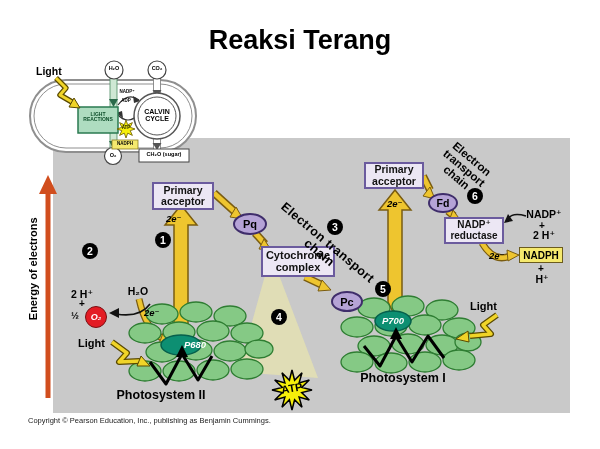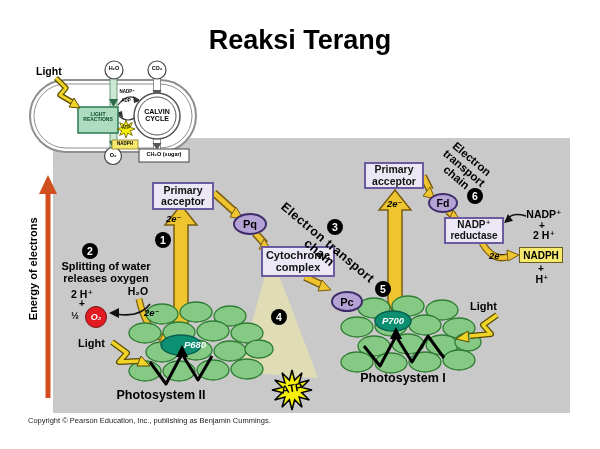--- a/index.html
+++ b/index.html
@@ -230,22 +230,20 @@
 
   <div class="oval" style="left:233px;top:213px;width:34px;height:22px;font-size:11px;">Pq</div>
   <div class="oval" style="left:331px;top:283px;width:32px;height:21px;font-size:11px;margin-top:8px;">Pc</div>
   <div class="oval" style="left:428px;top:193px;width:30px;height:20px;font-size:10.5px;">Fd</div>
 
   <div class="lbl c" style="left:247px;top:235px;width:152px;font-size:12.5px;transform:rotate(40deg);letter-spacing:0.5px;">Electron transport chain</div>
   <div class="lbl c" style="left:424px;top:150px;width:80px;font-size:11.5px;transform:rotate(40deg);">Electron
 transport
 chain</div>
 
-  <div class="lbl c" style="left:48px;top:261px;width:116px;font-size:11px;">Splitting of water
-releases oxygen</div>
   <div class="lbl c" style="left:62px;top:289px;width:40px;font-size:10.5px;">2 H⁺</div>
   <div class="lbl c" style="left:72px;top:299px;width:20px;font-size:10px;">+</div>
   <div class="lbl" style="left:71px;top:311px;font-size:9.5px;">½</div>
   <div class="redcirc">O₂</div>
   <div class="lbl c" style="left:122px;top:286px;width:32px;font-size:10.5px;">H₂O</div>
   <div class="lbl" style="left:144px;top:308px;font-size:9.5px;font-style:italic;">2e⁻</div>
   <div class="lbl" style="left:78px;top:338px;font-size:11px;">Light</div>
   <div class="lbl c" style="left:177px;top:339.5px;width:36px;font-size:9.5px;color:#fff;font-style:italic;">P680</div>
   <div class="lbl c" style="left:116px;top:389px;width:90px;font-size:12.5px;">Photosystem II</div>
   <div class="lbl" style="left:166px;top:214px;font-size:9.5px;font-style:italic;">2e⁻</div>

